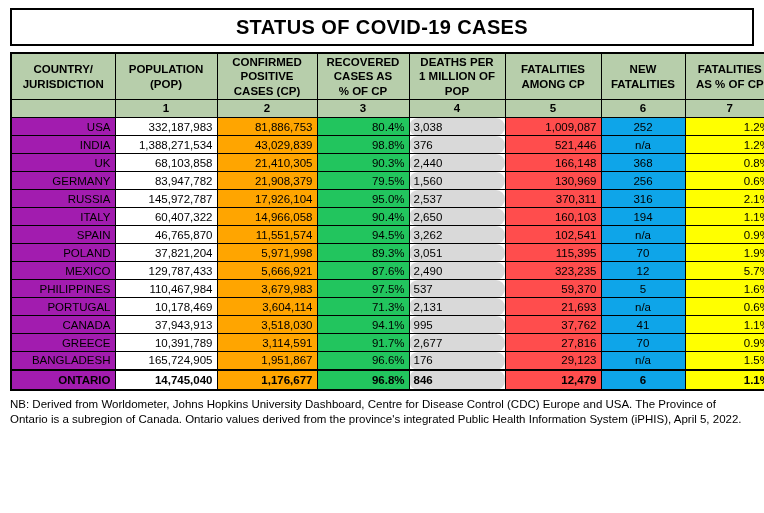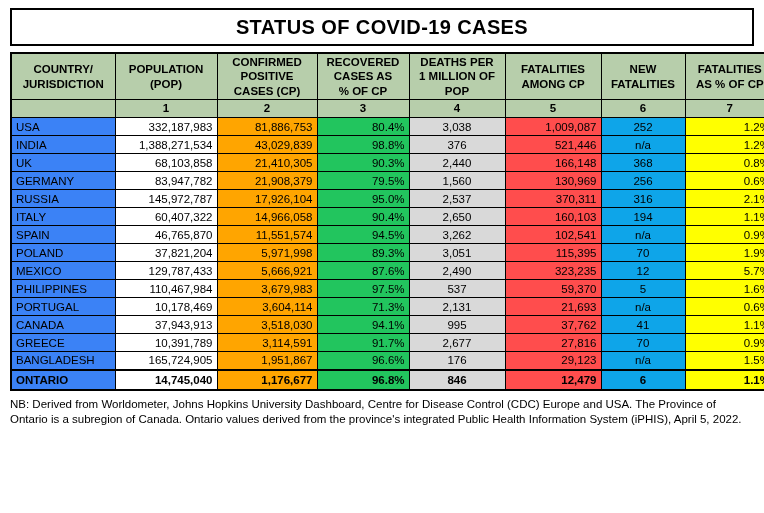--- a/index.html
+++ b/index.html
@@ -58,44 +58,45 @@
     line-height: 1.25;
   }
   thead th.numrow {
     height: 18px;
     font-weight: bold;
   }
   tbody td {
     vertical-align: middle;
   }
   td.country {
-    background: #3b82f6;
+    background: #a21caf;
     font-weight: normal;
-    text-align: left;
+    text-align: right;
     padding-left: 4px;
   }
   td.pop {
     background: #ffffff;
     text-align: right;
     padding-right: 8px;
   }
   td.cp {
     background: #ffa500;
     text-align: right;
     padding-right: 8px;
   }
   td.rec {
     background: #22c55e;
     text-align: right;
     padding-right: 8px;
   }
   td.dpm {
     background: #d9d9d9;
-    text-align: center;
-    padding-right: 8px;
+    text-align: left;
+    padding-right: 8px;
+    border-radius: 9px;
   }
   td.fat {
     background: #ff4d4d;
     text-align: right;
     padding-right: 8px;
   }
   td.newfat {
     background: #0ea5e9;
     text-align: center;
     padding-right: 8px;

